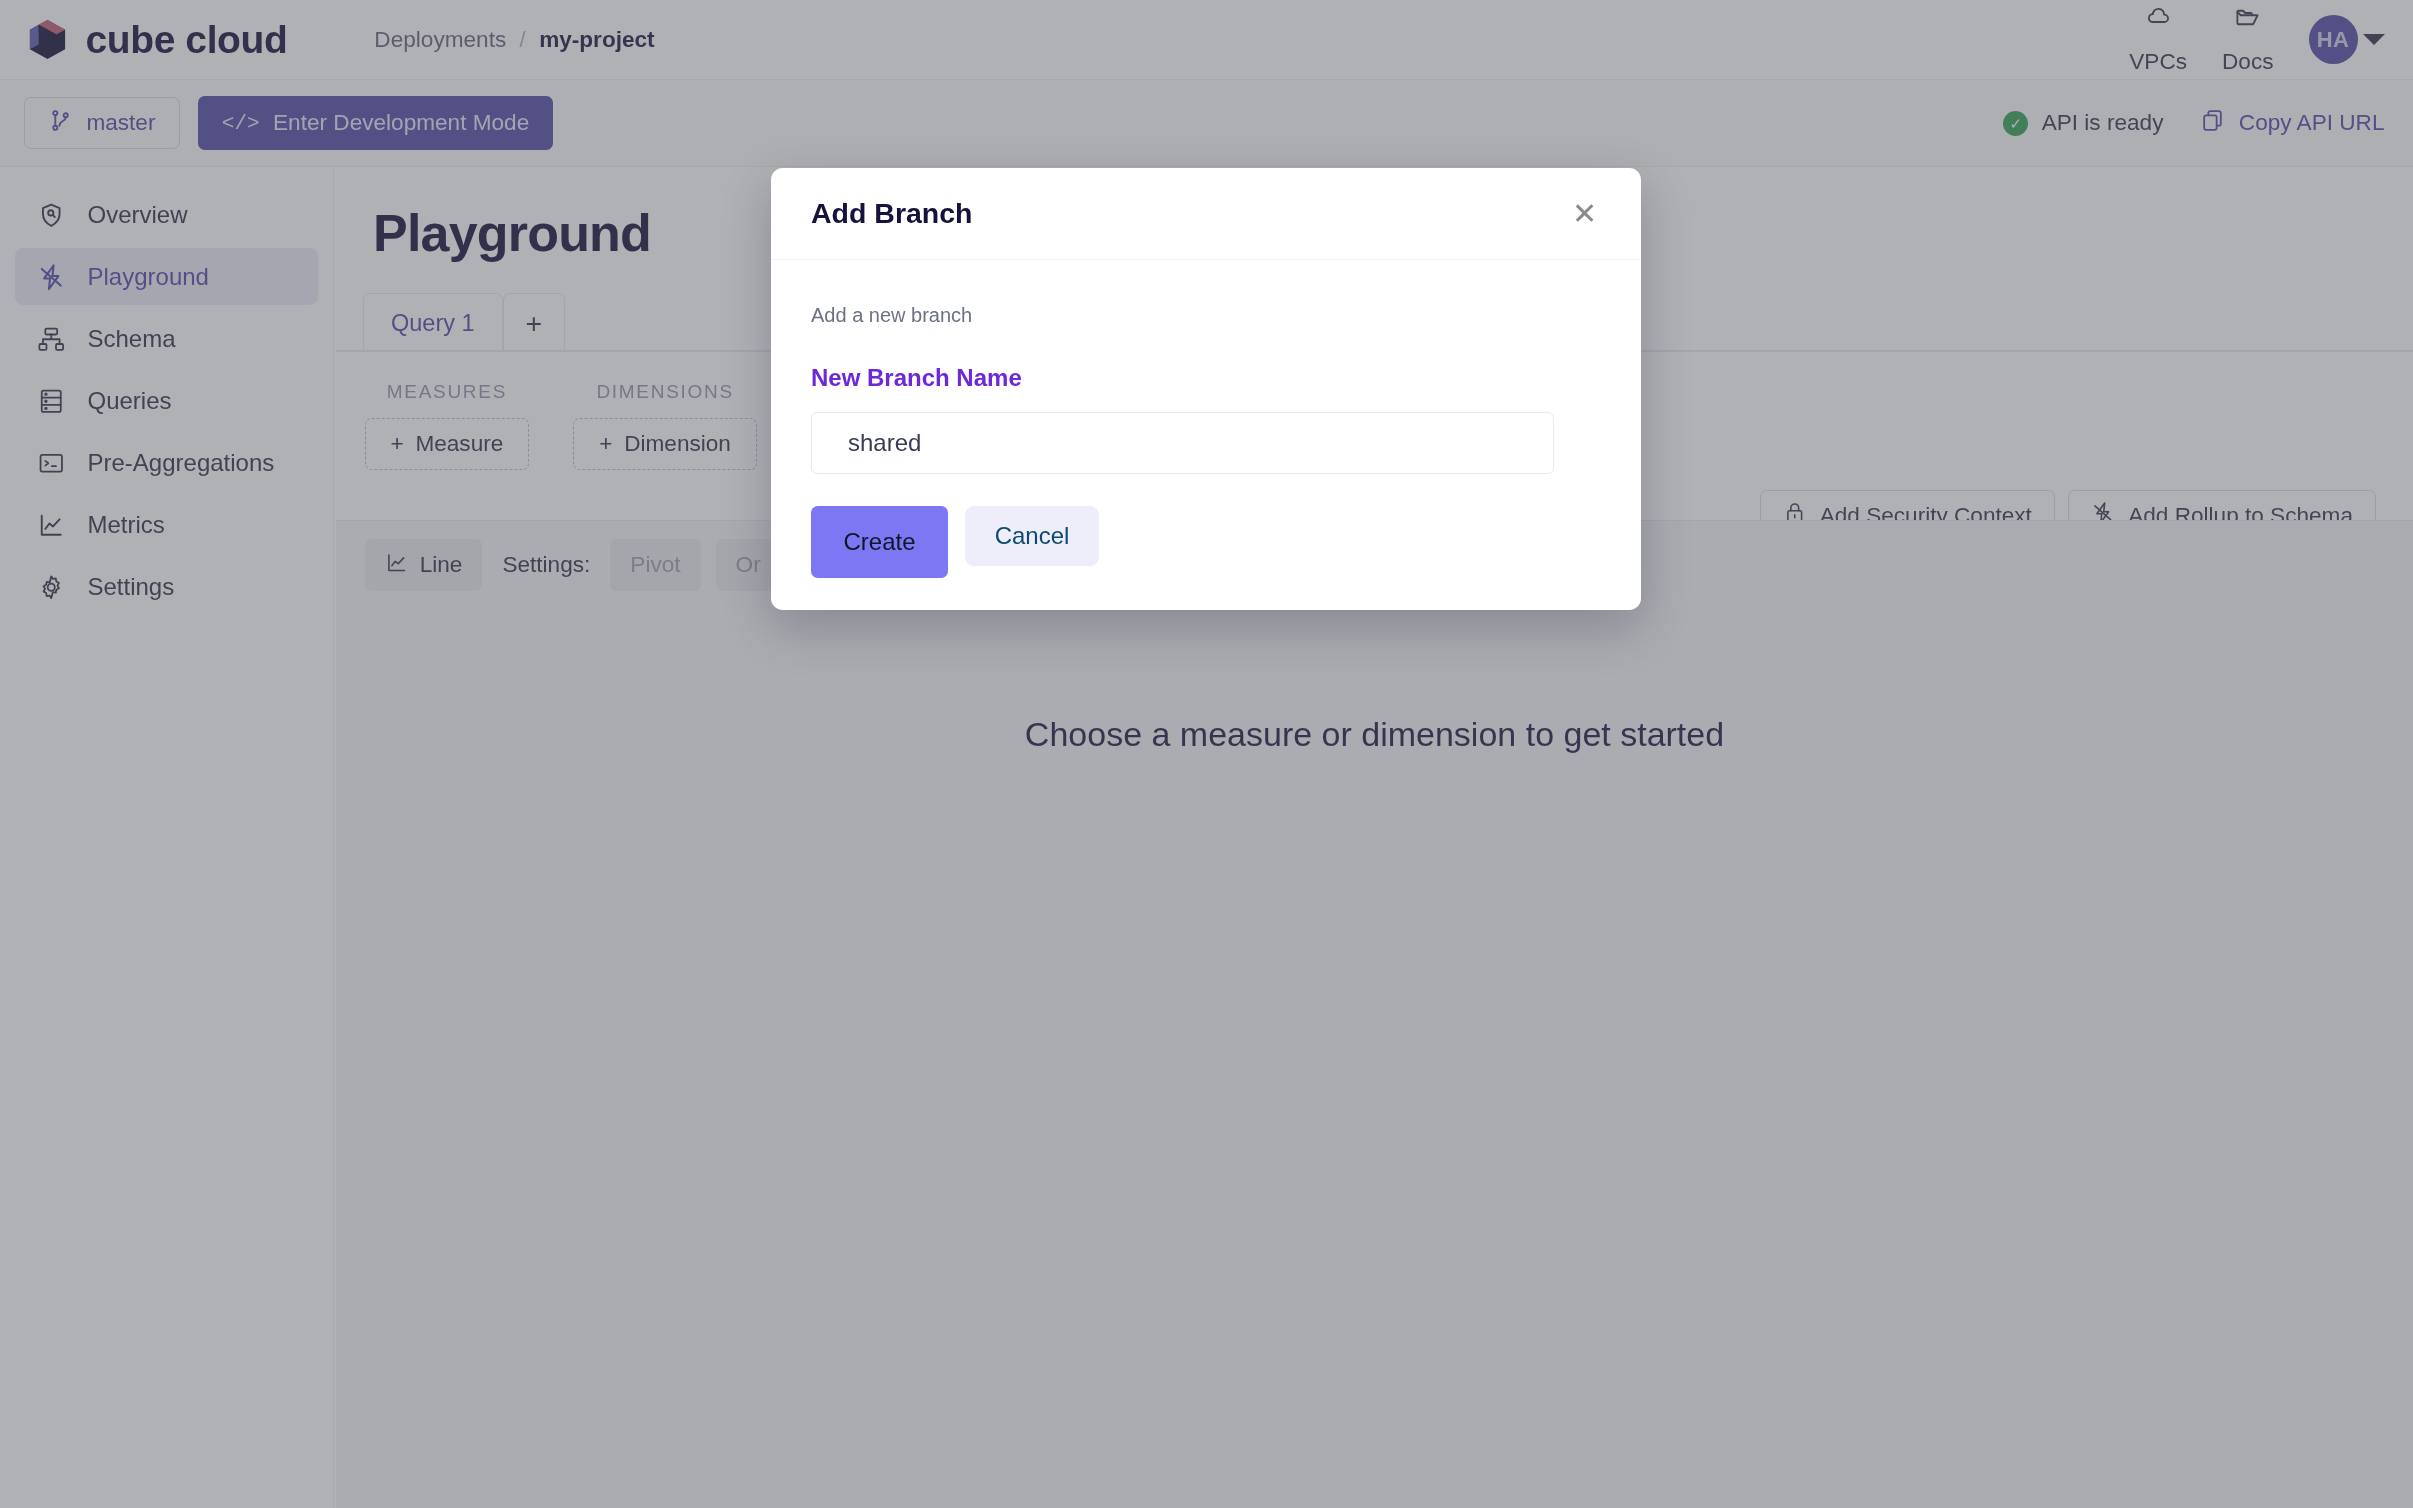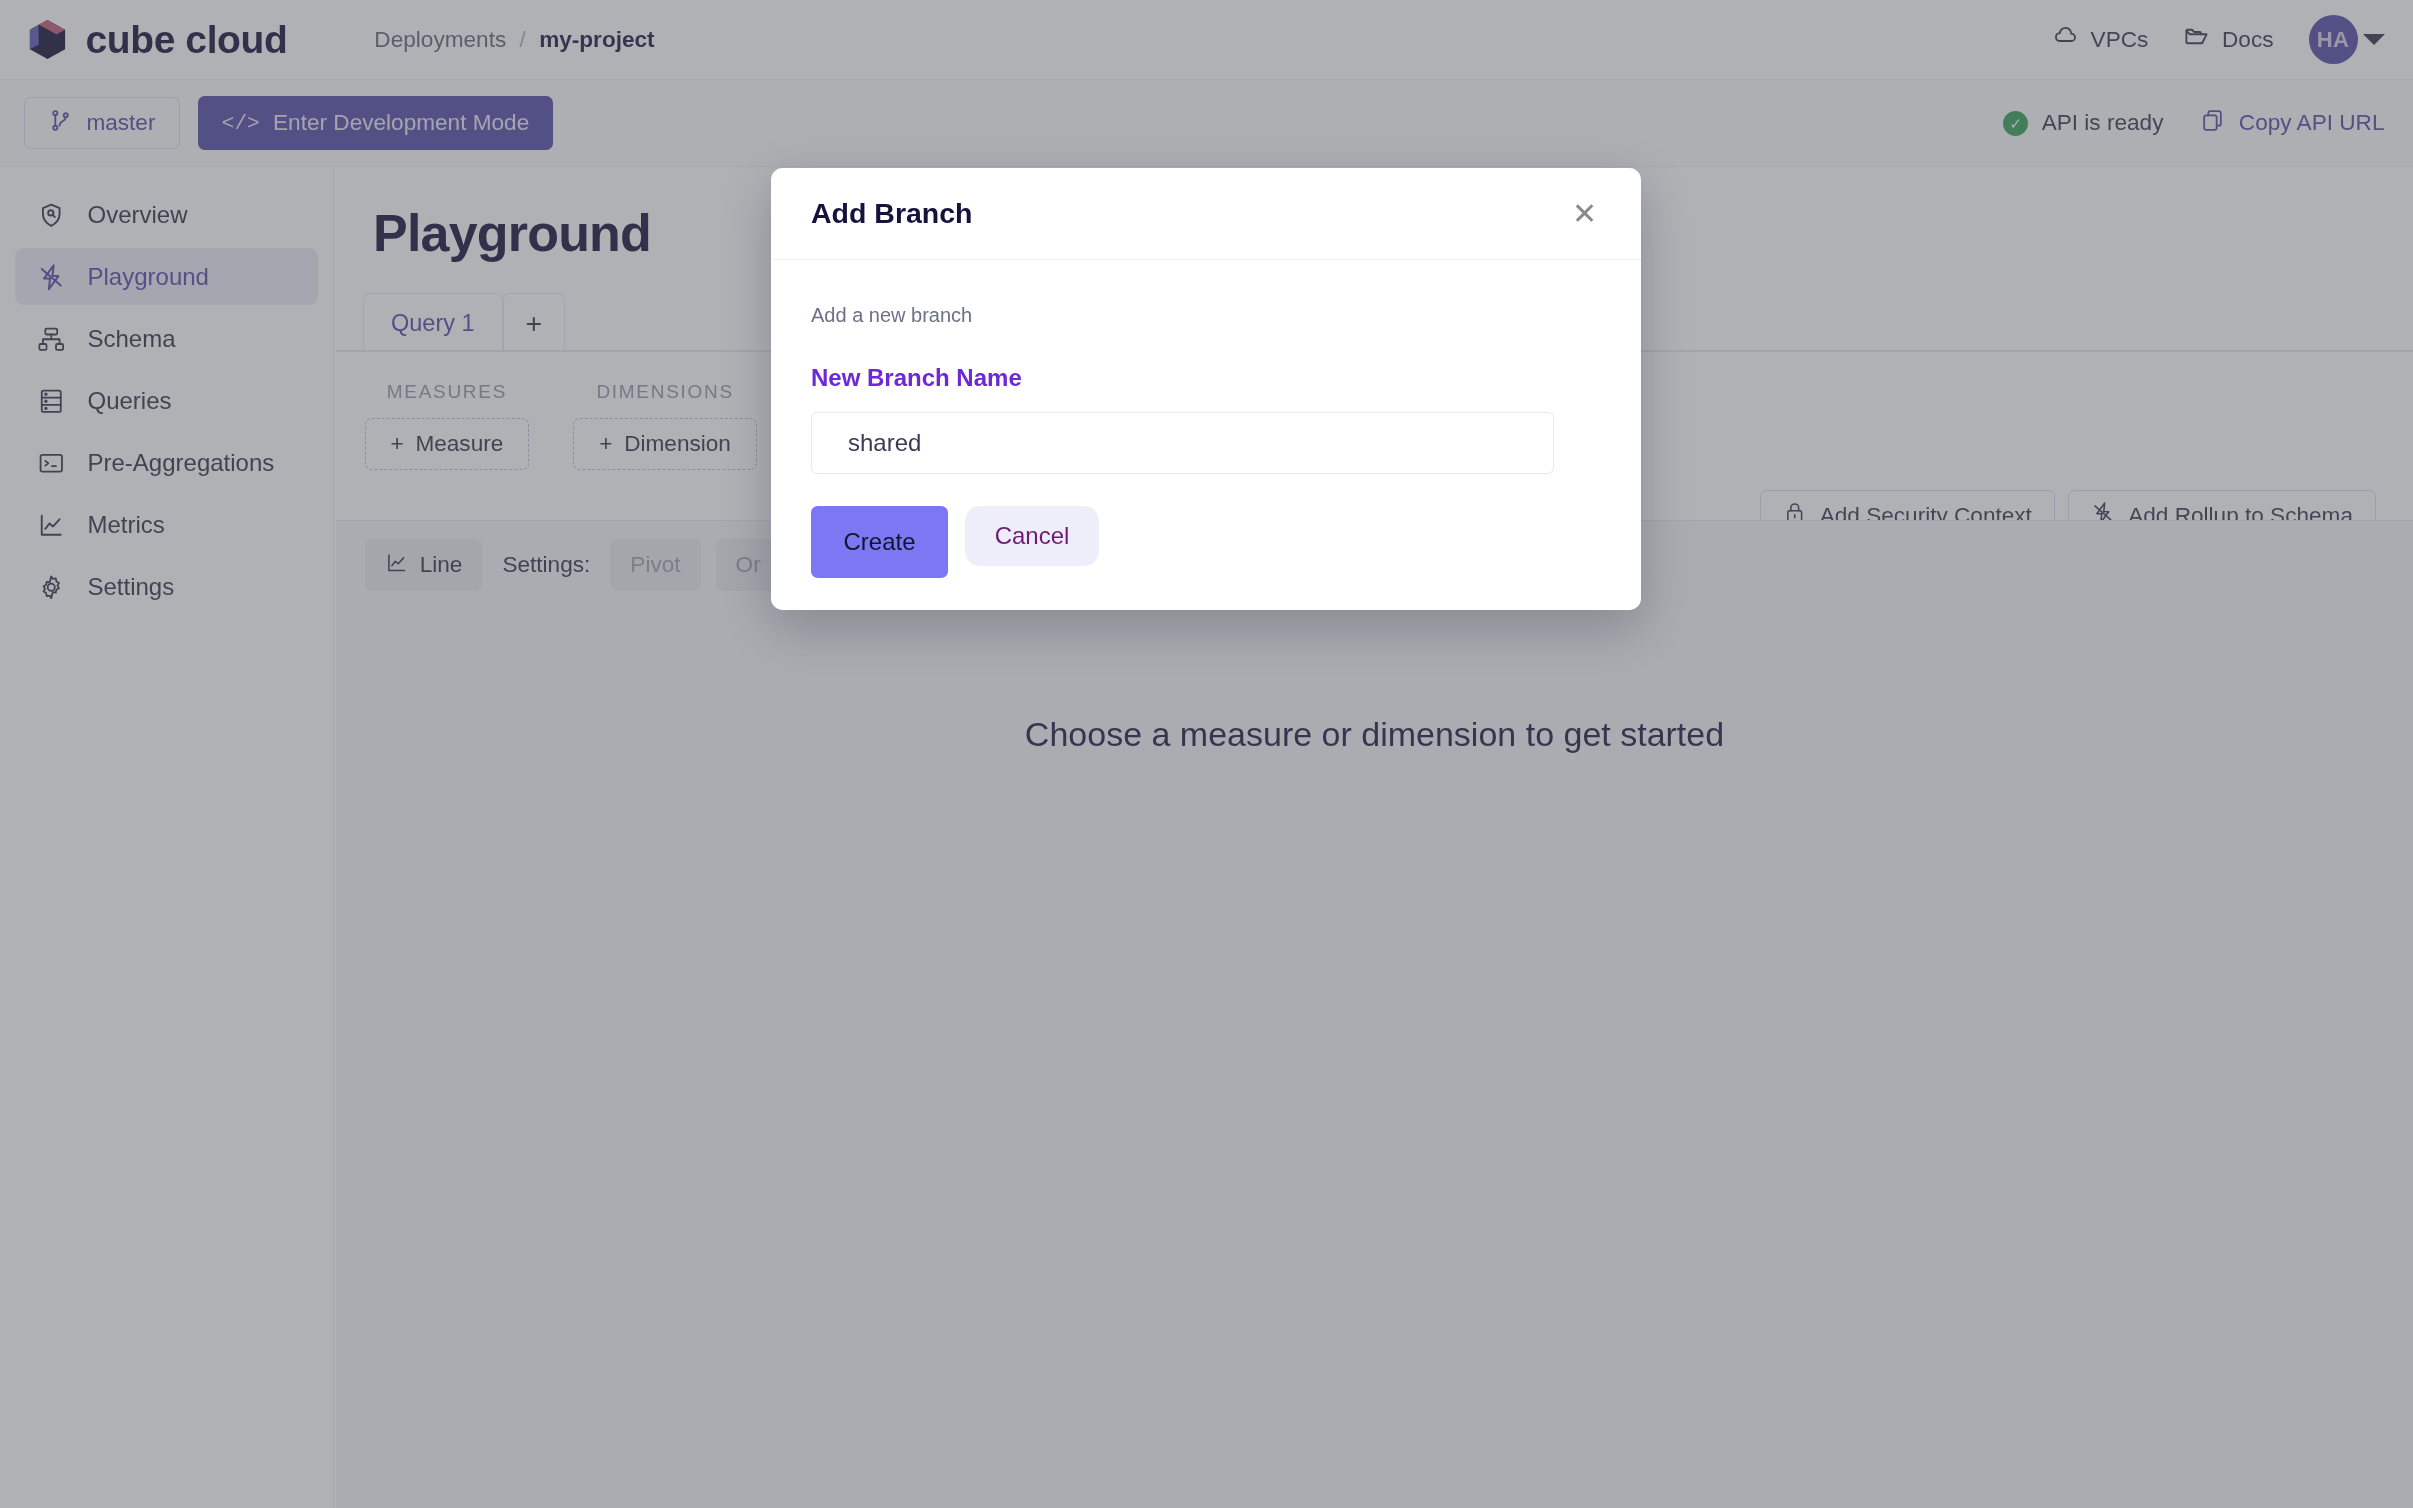--- a/index.html
+++ b/index.html
@@ -45,21 +45,21 @@
     font-size: 22.6px;
   }
   .crumb-link { color: #5c6074; }
   .crumb-sep { color: #a9adbb; font-size: 22px; }
   .crumb-current { color: #15123d; font-weight: 700; }
 
   .topbar-right {
     margin-left: auto; margin-right: 28.5px;
     display: flex; align-items: center; gap: 35px;
   }
-  .tb-item { display:flex; align-items:center; gap:11.7px; font-size: 22.6px; color:#2f3148; }
+  .tb-item { display:flex; align-items:center; gap:11.7px; font-size: 22.6px; color:#2f3148;flex-direction:column; }
   .avatar {
     width: 49px; height: 49px; border-radius: 50%;
     background: #4b46a3; color: #cfd0e8;
     display:flex; align-items:center; justify-content:center;
     font-size: 22px; font-weight: 600; letter-spacing: 0.4px;
   }
   .caret-down {
     width: 0; height: 0;
     border-left: 11px solid transparent;
     border-right: 11px solid transparent;
@@ -270,22 +270,22 @@
   }
   .btn-primary {
     height: 72px; min-width: 137px; padding: 0 25px;
     border: none; border-radius: 6.7px;
     background: #7c77f2; color:#0f172a;
     font-size: 24px; font-family:"Liberation Sans", sans-serif;
     cursor: pointer;
   }
   .btn-ghost {
     height: 60px; min-width: 134px; padding: 0 25px;
-    border: none; border-radius: 15px;
-    background: #eeedfa; color:#701a75;
+    border: none; border-radius: 9px;
+    background: #eeedfa; color:#0c4a6e;
     font-size: 24px; font-family:"Liberation Sans", sans-serif;
     cursor: pointer;
   }
 </style>
 </head>
 <body>
 
 <div id="app">
 
   <div id="app-under">

